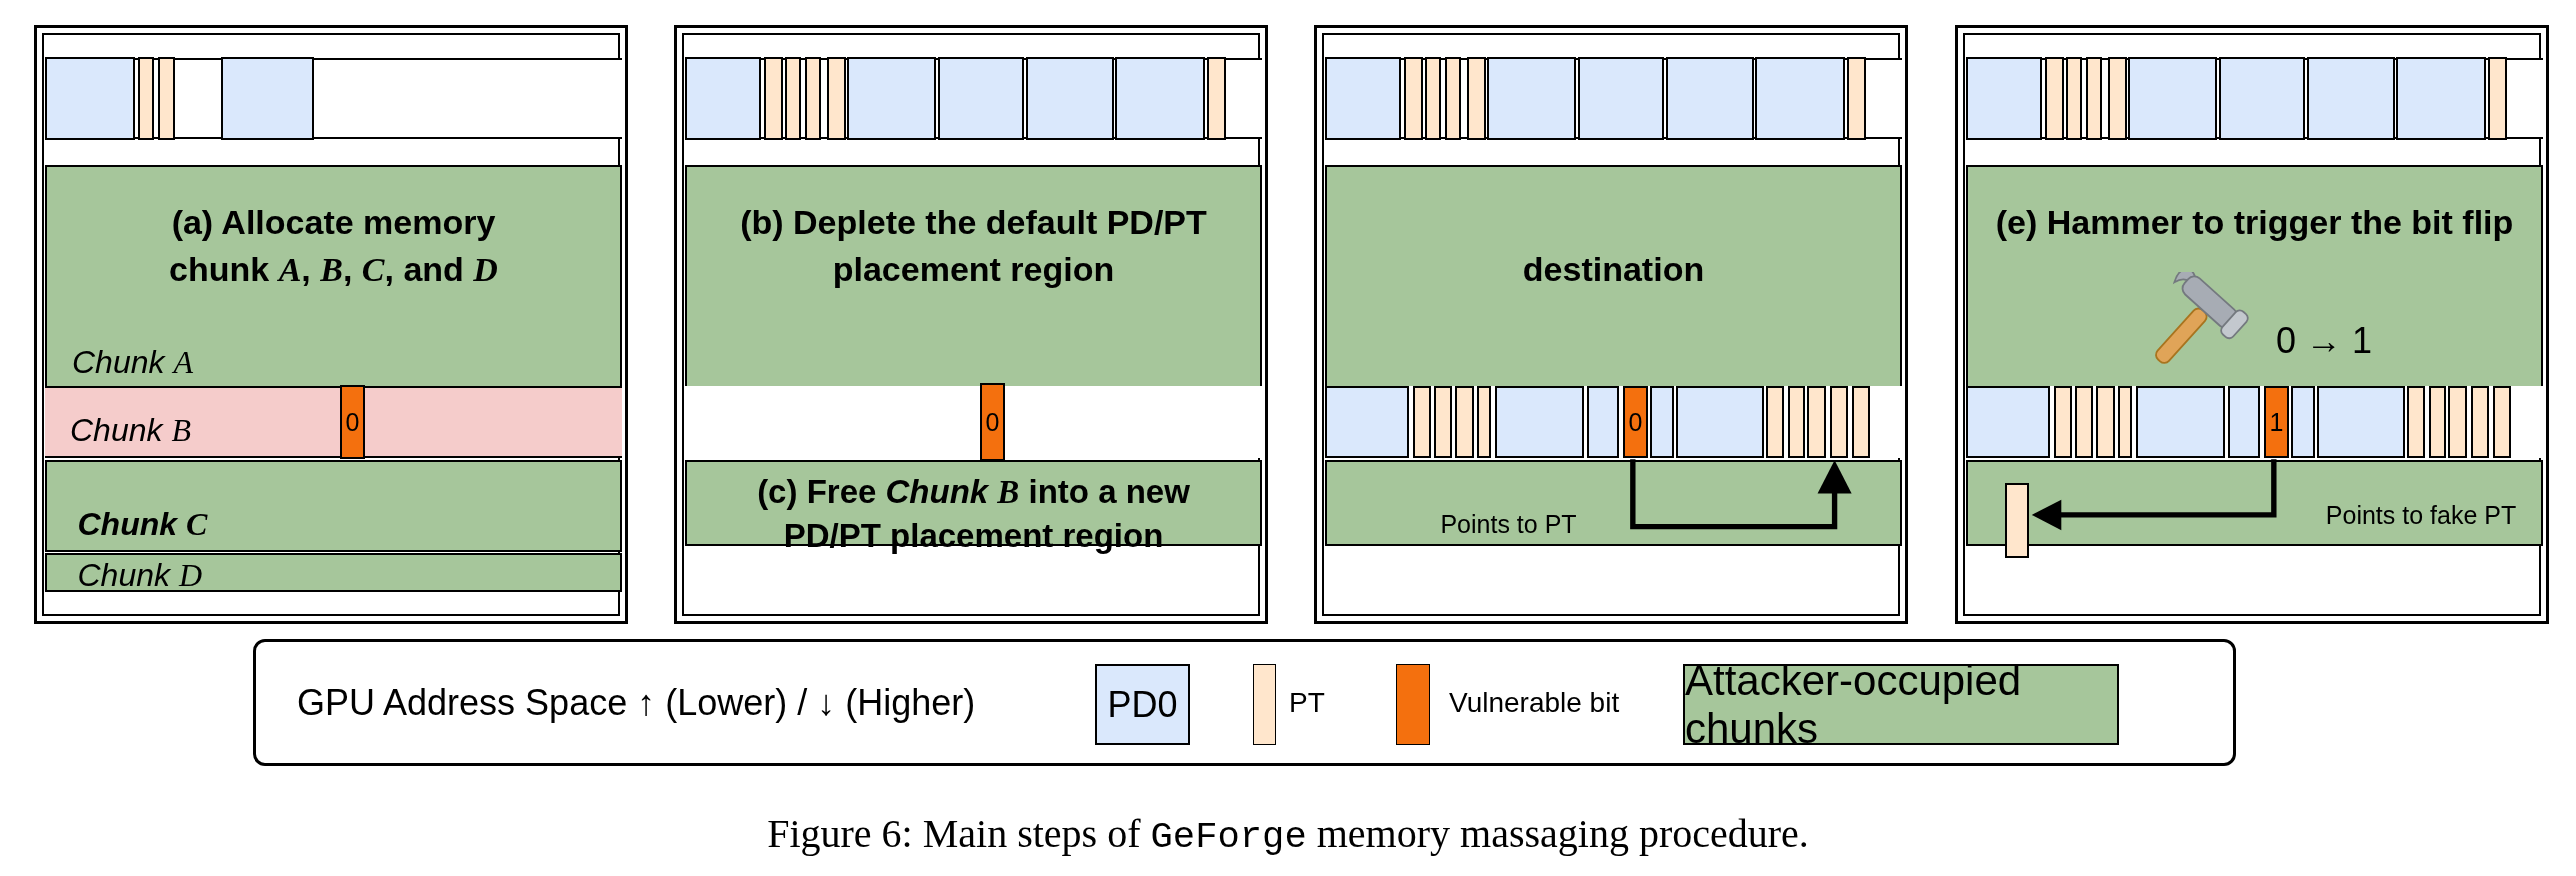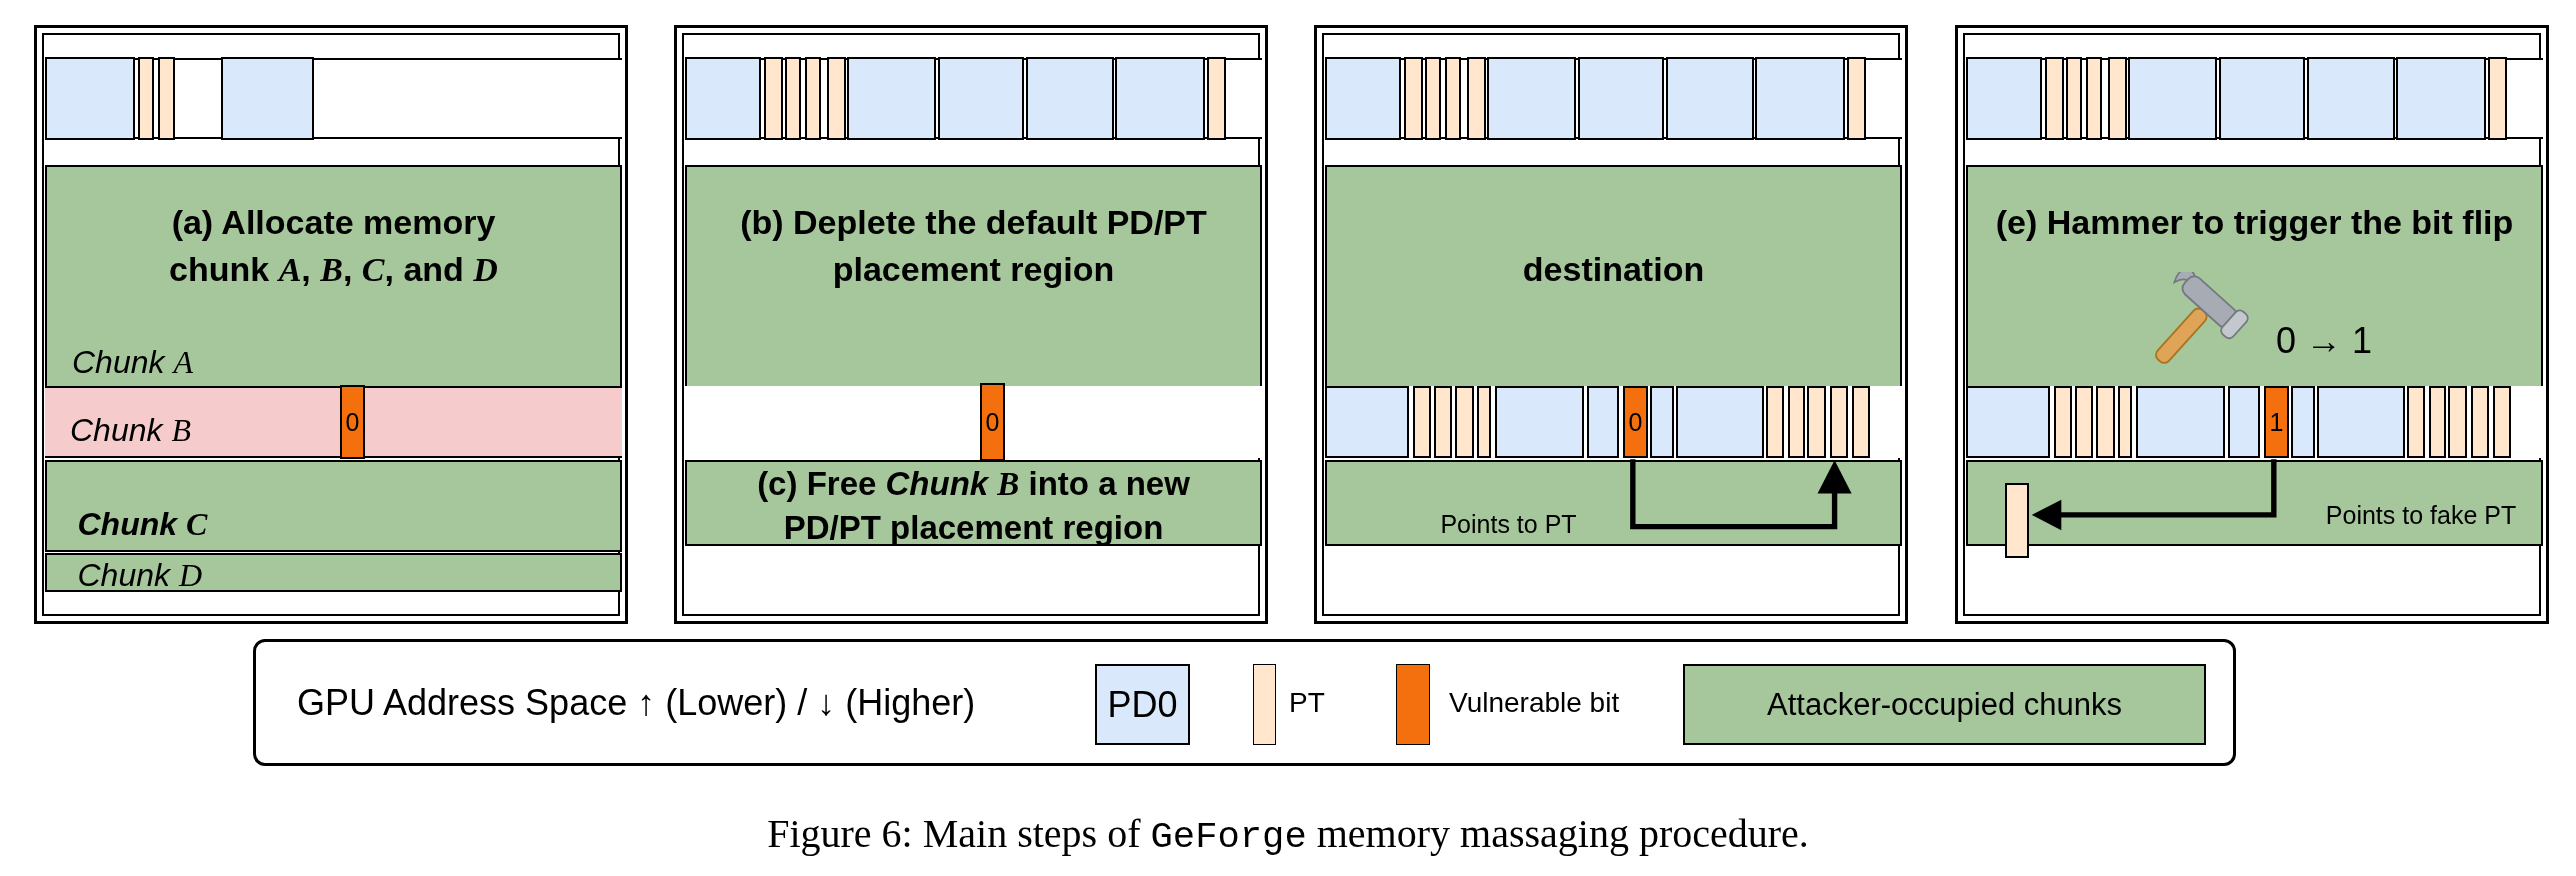--- a/index.html
+++ b/index.html
@@ -54,21 +54,21 @@
   .lower-region { top:432px; height:86px; }
   .chunk-c-region { top:432px; height:92px;font-weight:bold; }
   .chunk-d-region { top:525px; height:39px; }
 
   .ptitle {
     font-weight:bold; font-size:34px; line-height:47px;
     text-align:center; padding-top:32px;
   }
   .ptitle-c {
     font-weight:bold; font-size:33px; line-height:44px;
-    text-align:center; padding-top:0px;
+    text-align:center; padding-top:8px;
   }
   .chunk-label {
     position:absolute; left:25px;
     font-style:italic; font-size:32px; white-space:nowrap;
   }
   .seg-script { font-family:"Liberation Serif", serif; font-style:italic; }
   .seg-italic { font-style:italic; }
   .seg-mono { font-family:Liberation Mono, monospace; font-size:0.93em; }
 
   .arrow-svg { position:absolute; inset:0; width:594px; height:599px; pointer-events:none; }
@@ -96,22 +96,22 @@
     display:flex; align-items:center; font-size:36px;
   }
   .lg-swatch { position:absolute; top:22.4px; height:81px; }
   .lg-pd0 {
     left:839px; width:95px; background:var(--pd0); border:2.7px solid #000;
     display:flex; align-items:center; justify-content:center; font-size:36px;
   }
   .lg-pt { left:997px; width:23px; background:var(--pt); border:1.8px solid #000; }
   .lg-vuln { left:1140px; width:34px; background:var(--vuln); border:1.8px solid #000; }
   .lg-attacker {
-    left:1427px; width:523px; background:var(--green); border:2.7px solid #000;
-    display:flex; align-items:center; justify-content:center; font-size:31px;
+    left:1427px; width:436px; background:var(--green); border:2.7px solid #000;
+    display:flex; align-items:center; justify-content:center; font-size:42px;
   }
   .lg-item-label {
     position:absolute; top:0; height:100%;
     display:flex; align-items:center; font-size:28px; white-space:nowrap;
   }
   .lg-pt-label { left:1033px; }
   .lg-vuln-label { left:1193px; }
 
   
   .caption {

